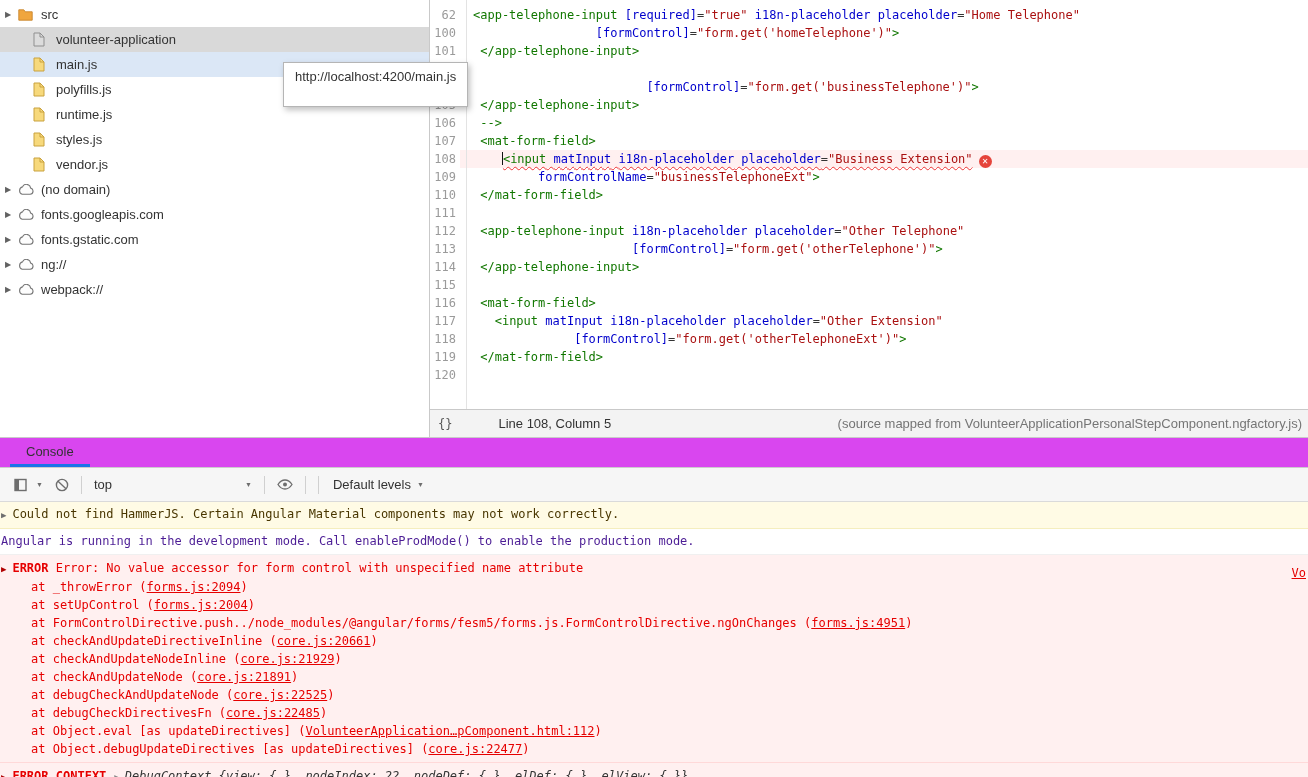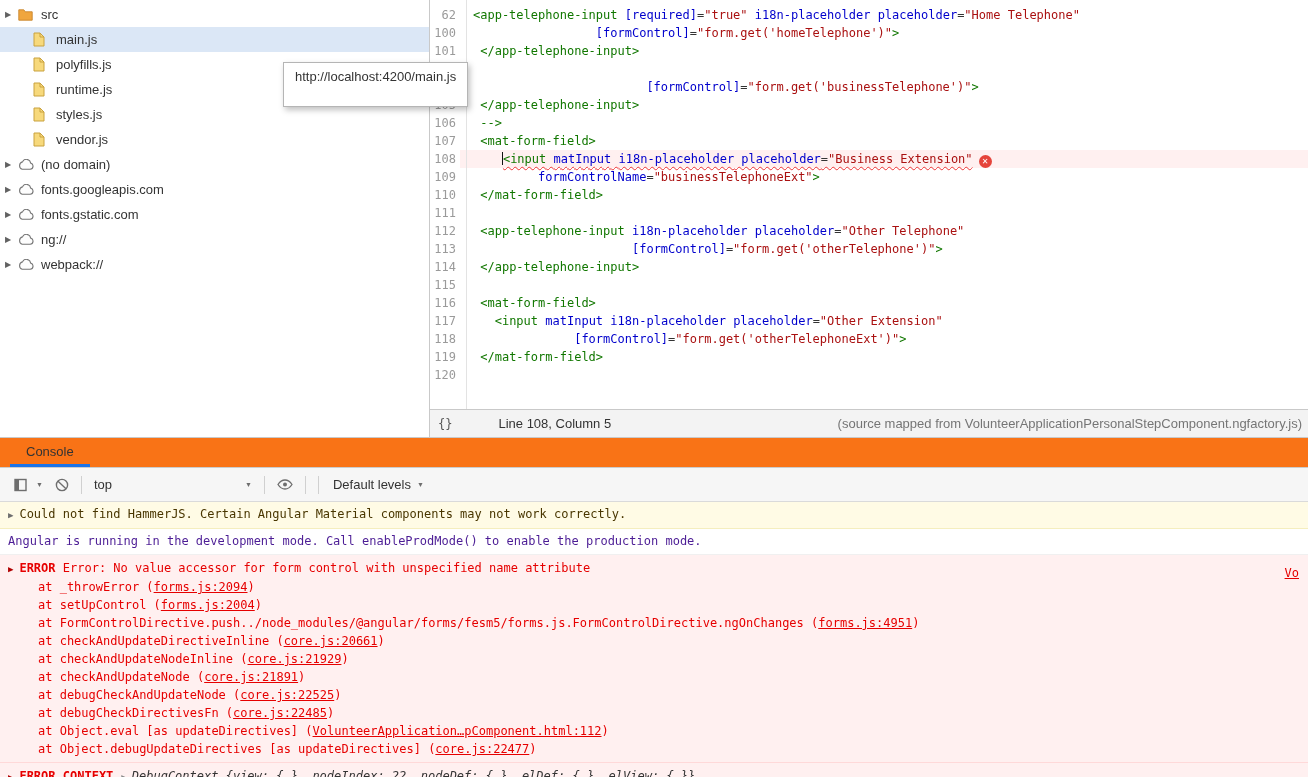--- a/index.html
+++ b/index.html
@@ -33,35 +33,35 @@
   .squiggle { text-decoration:underline; text-decoration-style:wavy; text-decoration-color:#e33; text-decoration-thickness:1px; text-underline-offset:3px; }
   .caret { display:inline-block; width:1px; height:13px; background:#111; vertical-align:-2px; }
   .errdot { display:inline-block; width:13px; height:13px; line-height:13px; border-radius:50%; background:#e5443b; color:#fff; font-size:8px; text-align:center; margin-left:6px; vertical-align:-1px; font-family:"Liberation Sans",sans-serif; }
 
   .statusbar { height:28px; flex:none; background:#f3f3f3; border-top:1px solid #c9c9c9; display:flex; align-items:center; padding:0 6px 0 8px; font-size:13px; color:#333; overflow:hidden; }
   .pp { font-family:"DejaVu Sans Mono",monospace; font-size:12px; color:#555; margin-right:46px; cursor:pointer; }
   .srcmap { margin-left:auto; color:#757575; white-space:nowrap; }
 
   
   .console { height:340px; border-top:1px solid #c9c9c9; display:flex; flex-direction:column; overflow:hidden; background:#fff; }
-  .tabbar { height:30px; flex:none; background:#f97316; border-bottom:1px solid #ccc; display:flex; }
+  .tabbar { height:30px; flex:none; background:#d946ef; border-bottom:1px solid #ccc; display:flex; }
   .tab { margin-left:10px; padding:0 16px; display:flex; align-items:center; font-size:13px; color:#333; border-bottom:3px solid transparent; cursor:pointer; }
   .tab.active { border-bottom-color:#1a73e8; }
   .toolbar { height:34px; flex:none; background:#f6f6f6; border-bottom:1px solid #dadada; display:flex; align-items:center; padding-left:8px; font-size:13px; color:#333; }
   .tbtn { background:none; border:none; padding:0; margin:0 6px; display:flex; align-items:center; cursor:pointer; }
   .ticon { display:flex; align-items:center; }
   .sep { width:1px; height:18px; background:#d0d0d0; margin:0 6px; flex:none; }
   .frame-sel { width:170px; display:flex; align-items:center; justify-content:space-between; padding:0 6px; cursor:pointer; }
   .dar { font-size:7px; color:#6e6e6e; margin-left:6px; }
   .filter { width:352px; height:21px; border:1px solid #e0e0e0; background:#fff; font-size:13px; padding:0 6px; color:#333; margin:0 4px; font-family:"Liberation Sans",sans-serif; }
   .filter::placeholder { color:#999; }
   .levels { display:flex; align-items:center; padding:0 8px; cursor:pointer; }
 
   .messages { flex:1; font:12px/17px "DejaVu Sans Mono",monospace; background:#fff; overflow:hidden; }
-  .msg { padding:4px 8px; border-bottom:1px solid #f0f0f0; position:relative; }
+  .msg { padding:4px 1px; border-bottom:1px solid #f0f0f0; position:relative; }
   .msg.warning { background:#fffbe5; border-bottom-color:#f5eebe; color:#493600; }
   .msg.log { color:#4c1d95; }
   .msg.error { background:#fff0f0; border-bottom-color:#ffd9d9; color:#e60000; }
   .tri { display:inline-block; font-size:9px; margin-right:6px; color:#6e6e6e; cursor:pointer; }
   .msg.error .tri { color:#b00000; }
   .msg.error .tri2 { color:#888; margin:0 5px 0 8px; }
   .pfx { font-weight:bold; }
   .first { line-height:18px; position:relative; }
   .stack { padding-left:30px; line-height:18px; white-space:nowrap; }
   .lnk { text-decoration:underline; cursor:pointer; }
@@ -77,20 +77,29 @@
   <div class="top">
     <aside class="sidebar" id="sidebar">
         <div class="srow root">
           <span class="tri-ic">▶</span>
           <span class="sic">
             <svg width="15" height="13" viewBox="0 0 15 13">
               <path d="M.8 1.8h5l1.5 2h6.9v8.4H.8z" fill="#f0a63e" stroke="#c8862c" stroke-width=".9"></path>
             </svg>
           </span>
           <span class="slabel">src</span>
+        </div>
+        <div class="srow child selected">
+          <span class="sic">
+            <svg width="12" height="15" viewBox="0 0 12 15">
+              <path d="M1 1h6l4 4v9H1z" fill="#dcdcdc" stroke="#8f8f8f" stroke-width="1"></path>
+              <path d="M7 1v4h4" fill="none" stroke="#8f8f8f" stroke-width="1"></path>
+            </svg>
+          </span>
+          <span class="slabel">volunteer-application</span>
         </div>
         <div class="srow child hover">
           <span class="sic">
             <svg width="12" height="15" viewBox="0 0 12 15">
               <path d="M1 1h6l4 4v9H1z" fill="#f7d97c" stroke="#c9a23f" stroke-width="1"></path>
               <path d="M7 1v4h4" fill="none" stroke="#c9a23f" stroke-width="1"></path>
             </svg>
           </span>
           <span class="slabel">main.js</span>
         </div>

